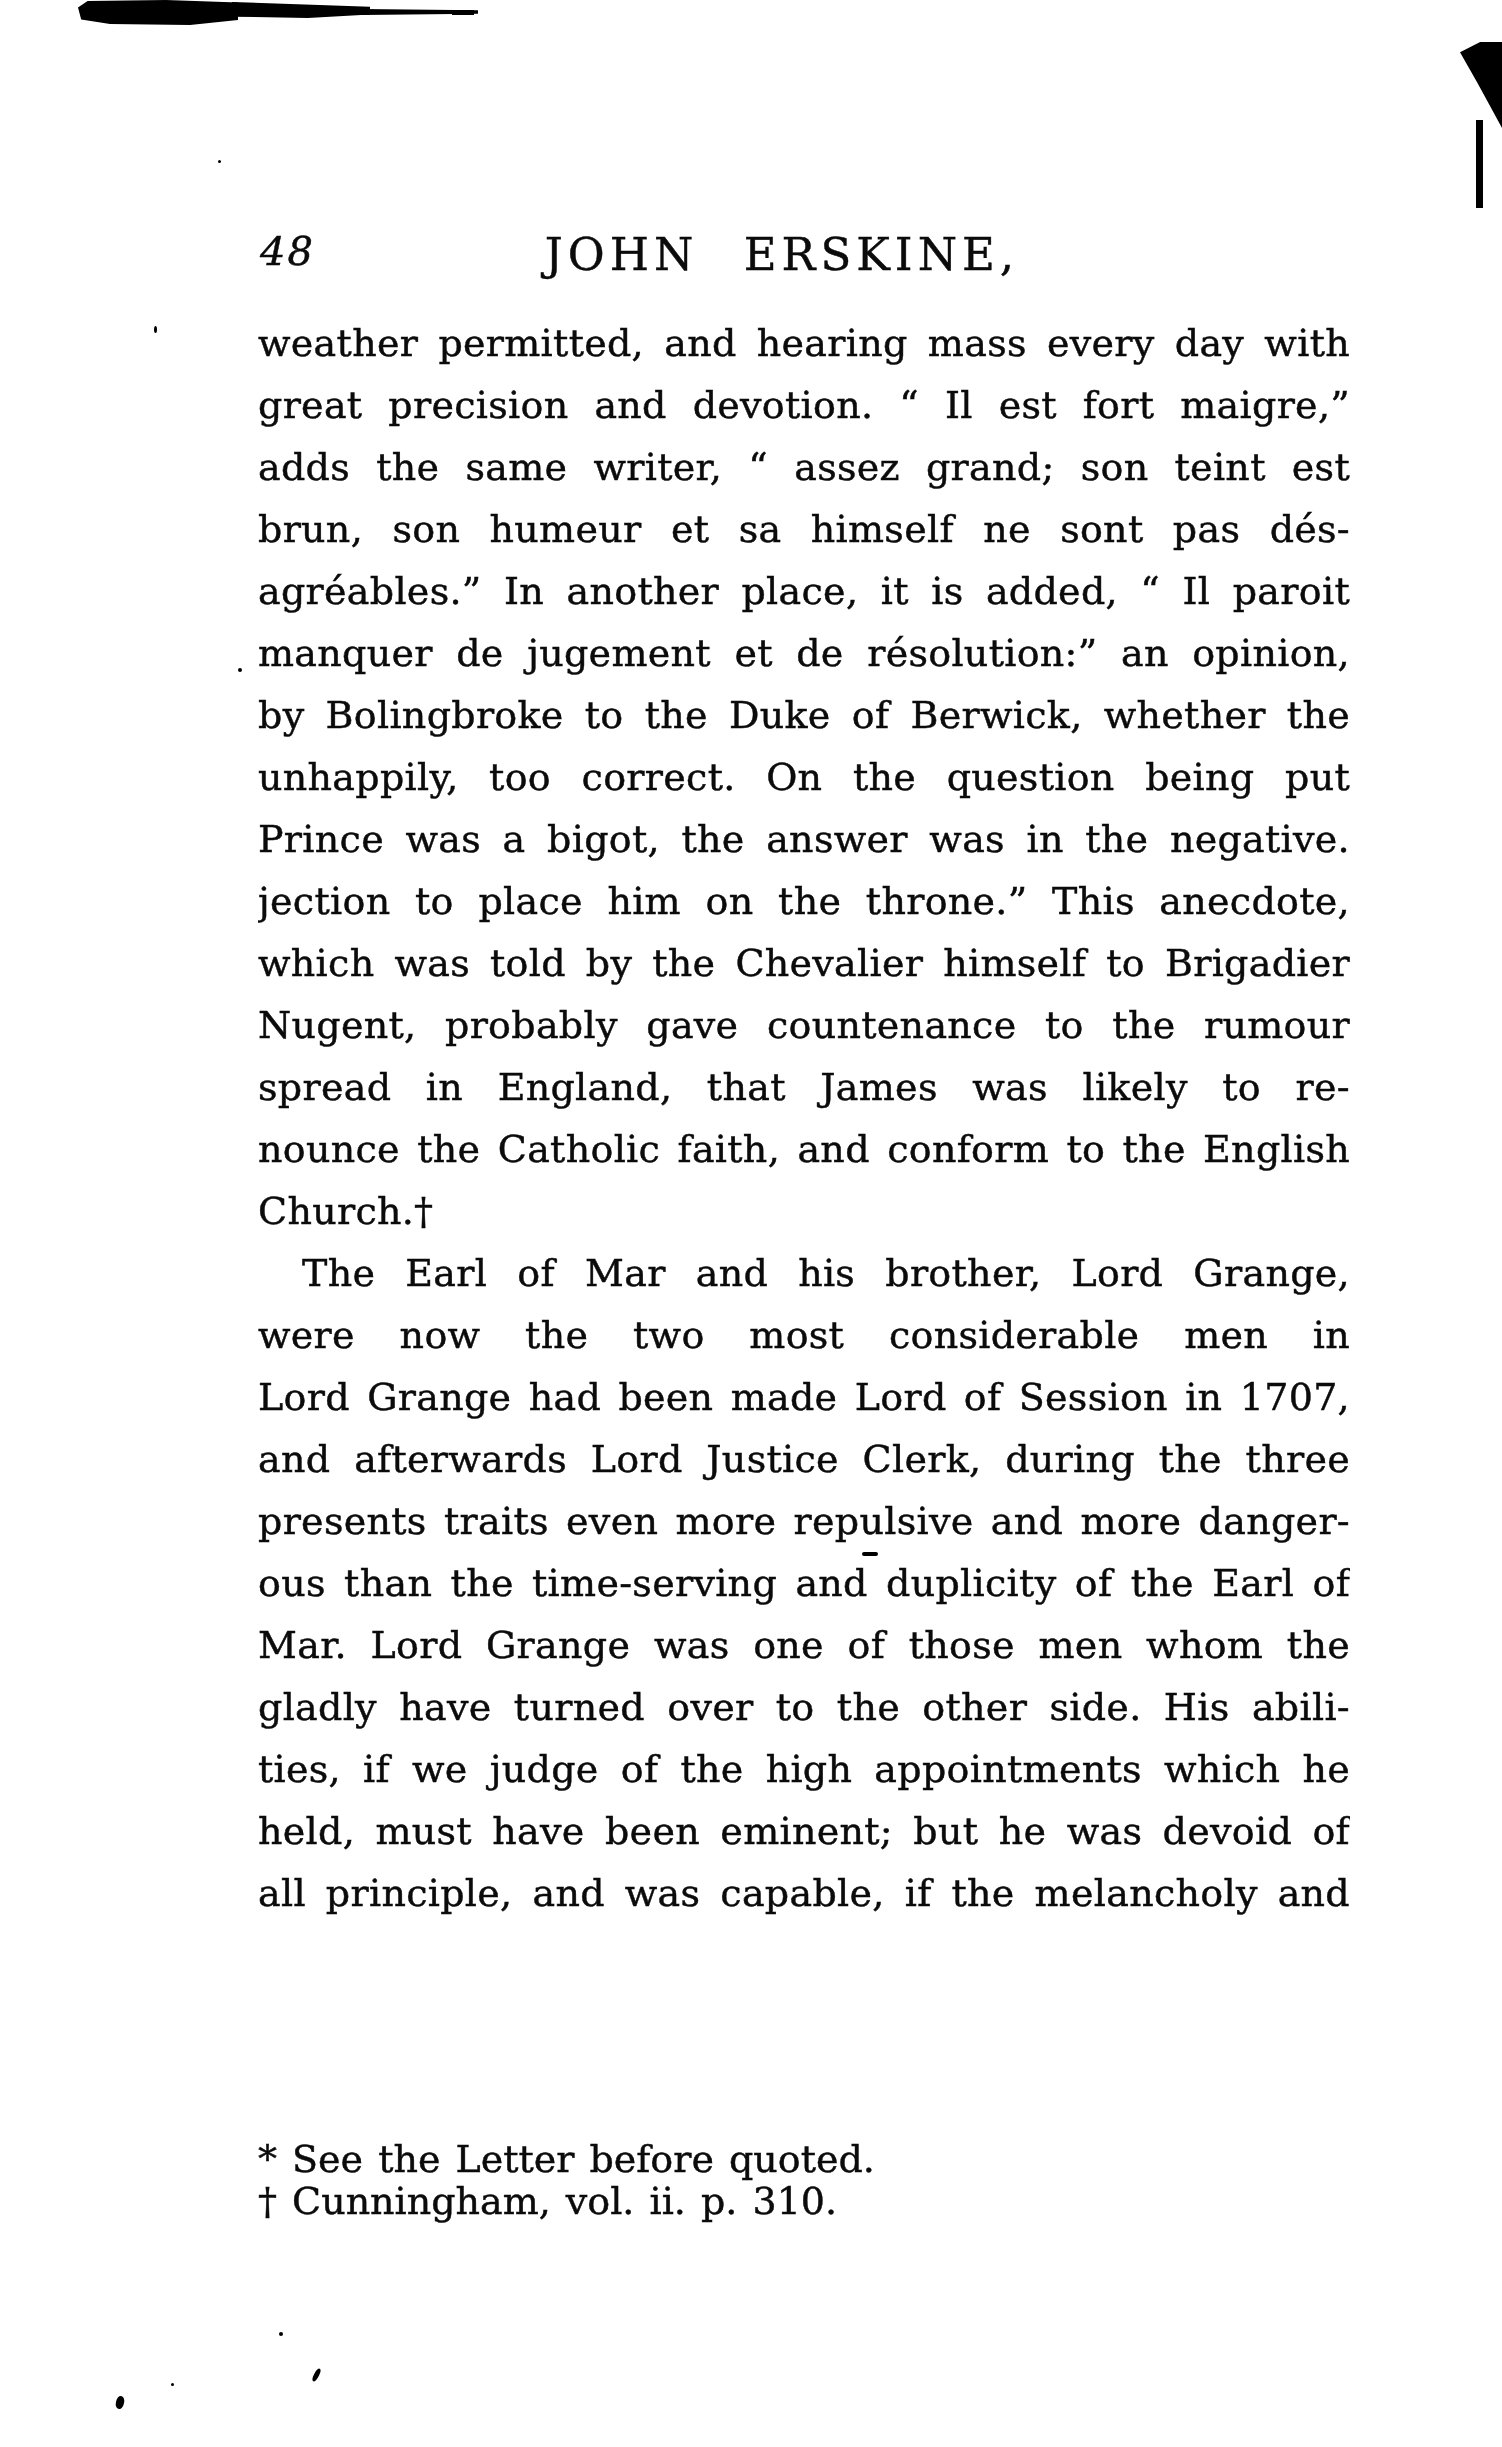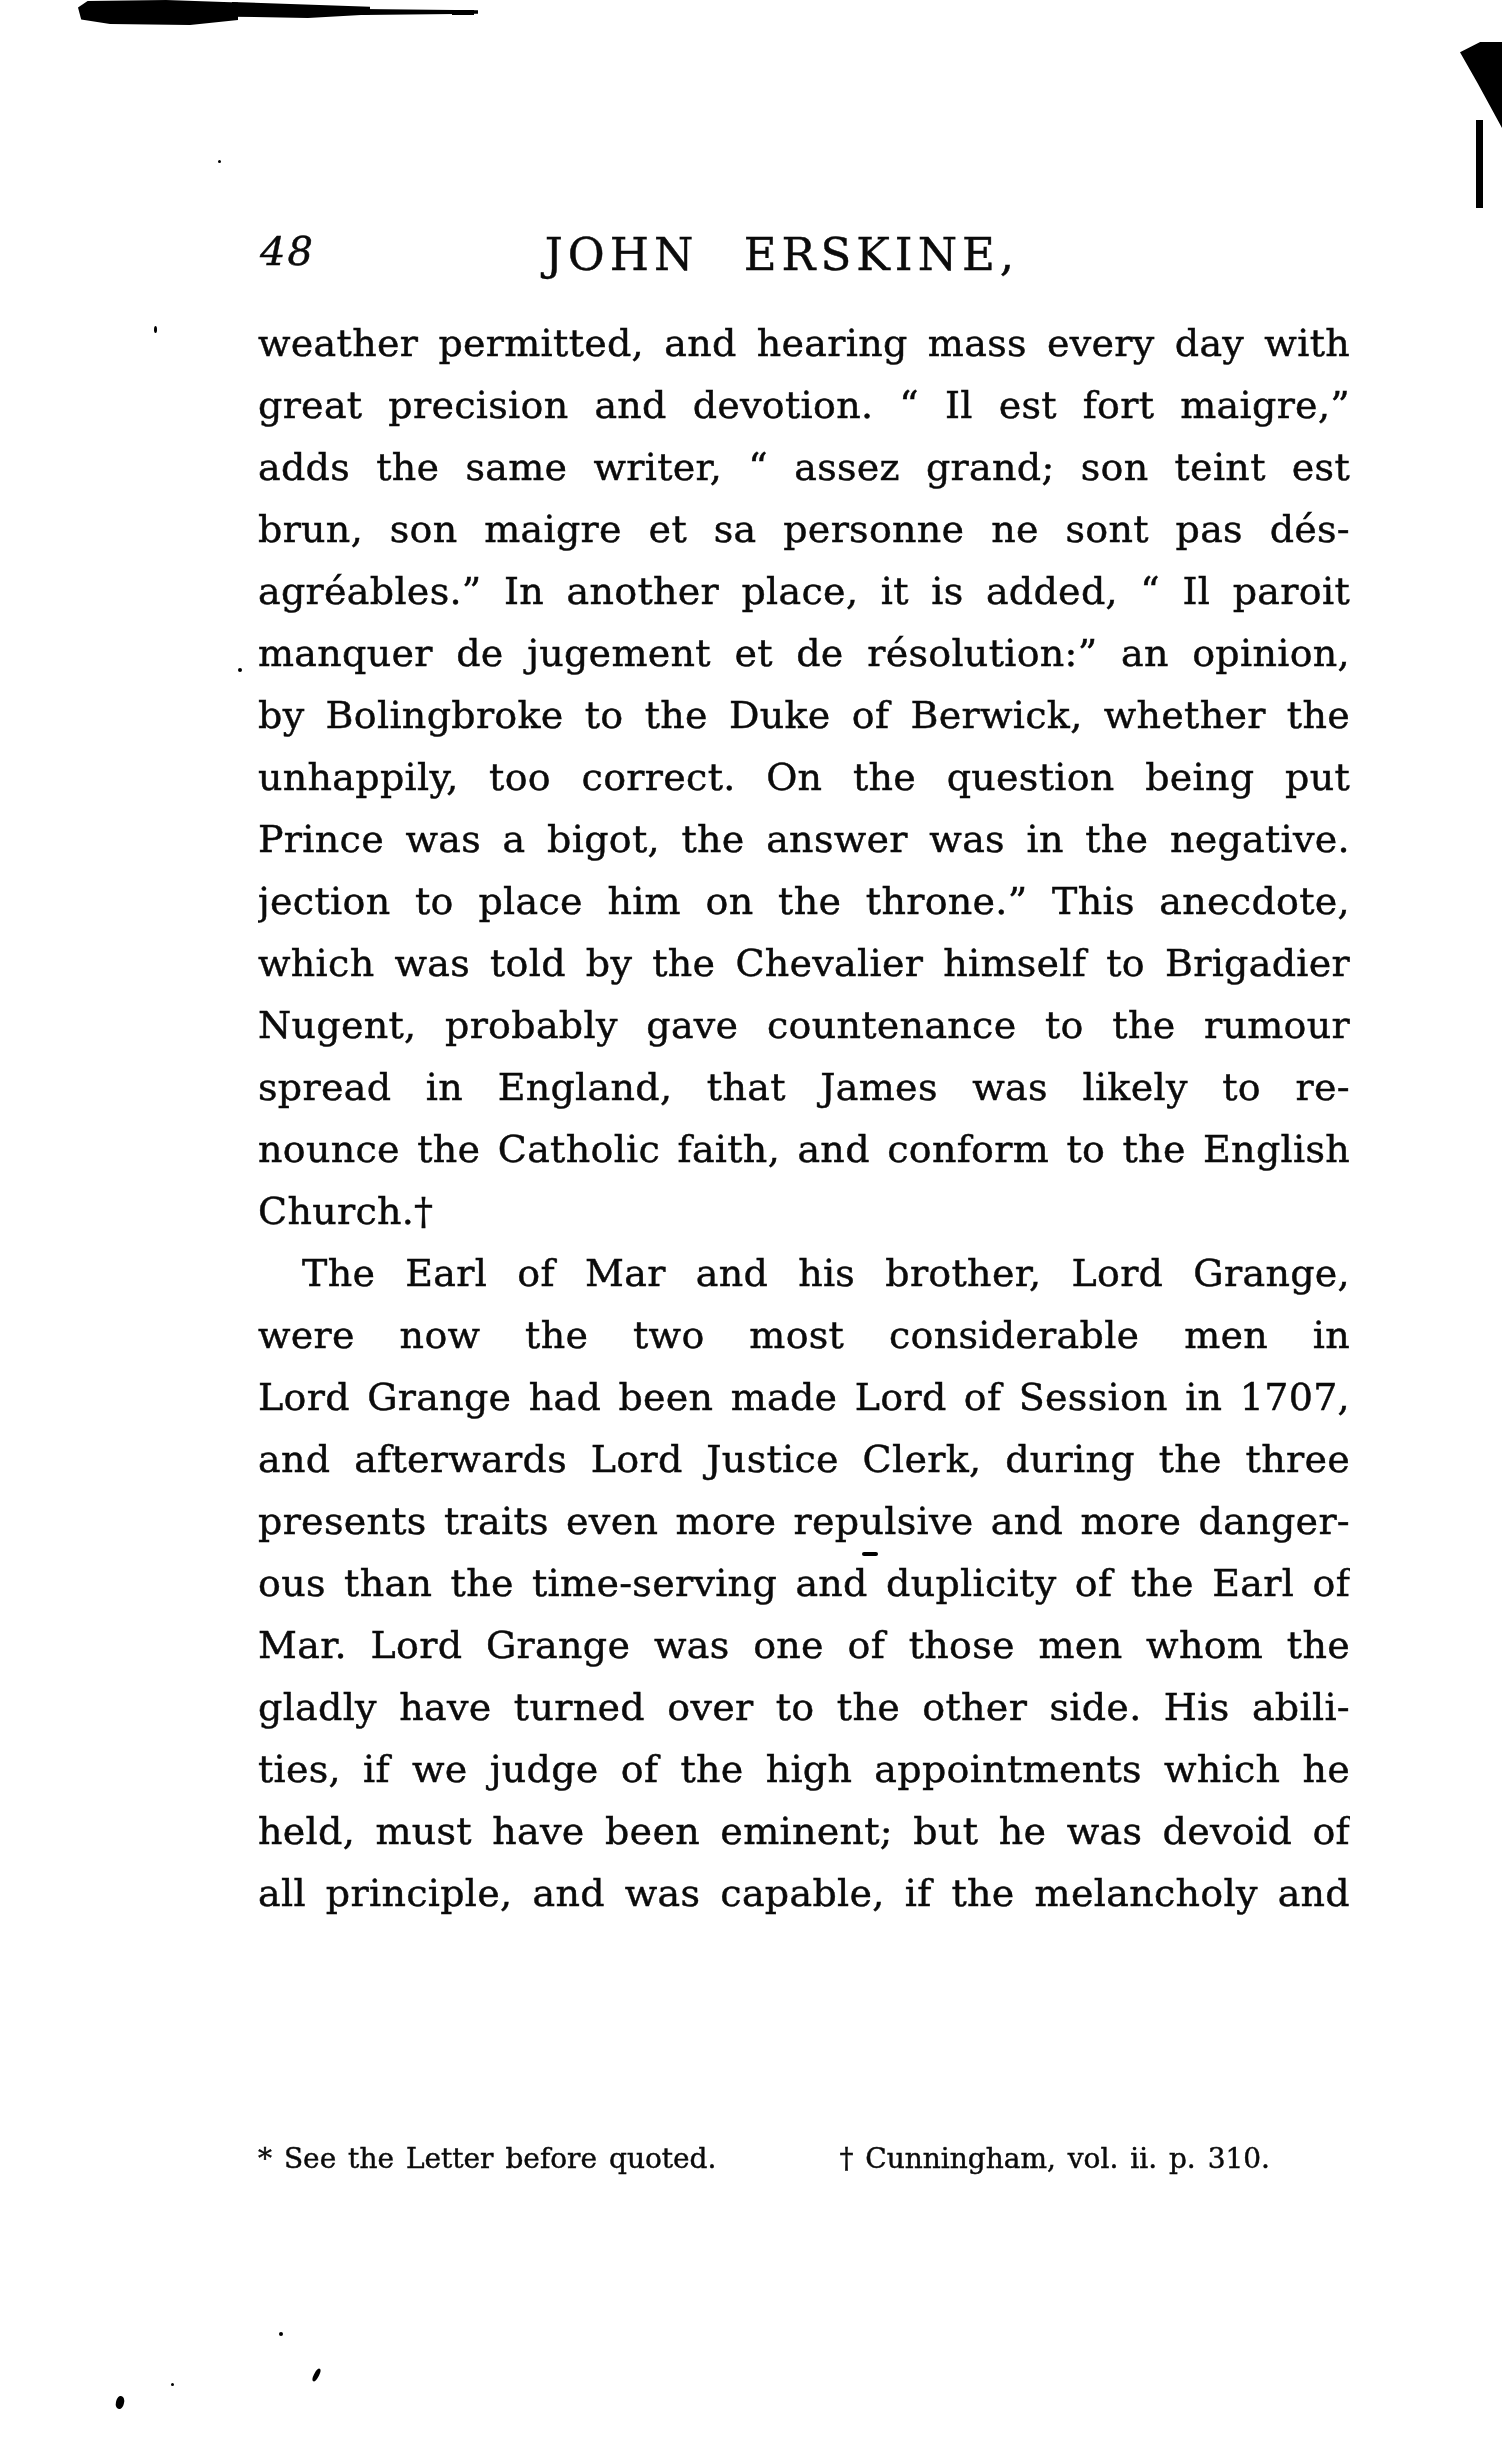--- a/index.html
+++ b/index.html
@@ -61,24 +61,25 @@
   .line.indent { text-indent: 44px; }
   .line.last-short { text-align-last: left; }
   .footnotes {
     position: absolute;
     top: 2138px;
     left: 258px;
     width: 1092px;
     box-sizing: border-box;
     padding-right: 80px;
     display: flex;
-    justify-content: space-between;
-    font-size: 28px;
+    justify-content: center;
+    font-size: 38px;
     line-height: 42px;
     word-spacing: 3px;
+    flex-direction: column;
   }
   
   .artifact { position: absolute; background: #000; }
   .a-top-blob {
     left: 78px; top: 0; width: 160px; height: 25px;
     clip-path: polygon(0 30%, 6% 4%, 55% 0, 100% 10%, 100% 80%, 70% 100%, 20% 96%, 2% 78%);
   }
   .a-top-band {
     left: 232px; top: 2px; width: 138px; height: 16px;
     clip-path: polygon(0 0, 100% 30%, 100% 78%, 55% 100%, 0 92%);
@@ -118,21 +119,21 @@
   <div class="header-row">
     <span class="page-number">48</span>
     <span class="running-head">JOHN ERSKINE,</span>
   </div>
 
   <div class="body-text" id="body-container">
       <div class="paragraph">
         <div class="line">weather permitted, and hearing mass every day with</div>
         <div class="line">great precision and devotion. “ Il est fort maigre,”</div>
         <div class="line">adds the same writer, “ assez grand; son teint est</div>
-        <div class="line">brun, son maigre et sa personne ne sont pas dés-</div>
+        <div class="line">brun, son humeur et sa himself ne sont pas dés-</div>
         <div class="line">agréables.” In another place, it is added, “ Il paroit</div>
         <div class="line">manquer de jugement et de résolution:” an opinion,</div>
         <div class="line">by Bolingbroke to the Duke of Berwick, whether the</div>
         <div class="line">unhappily, too correct. On the question being put</div>
         <div class="line">Prince was a bigot, the answer was in the negative.</div>
         <div class="line">jection to place him on the throne.” This anecdote,</div>
         <div class="line">which was told by the Chevalier himself to Brigadier</div>
         <div class="line">Nugent, probably gave countenance to the rumour</div>
         <div class="line">spread in England, that James was likely to re-</div>
         <div class="line">nounce the Catholic faith, and conform to the English</div>

